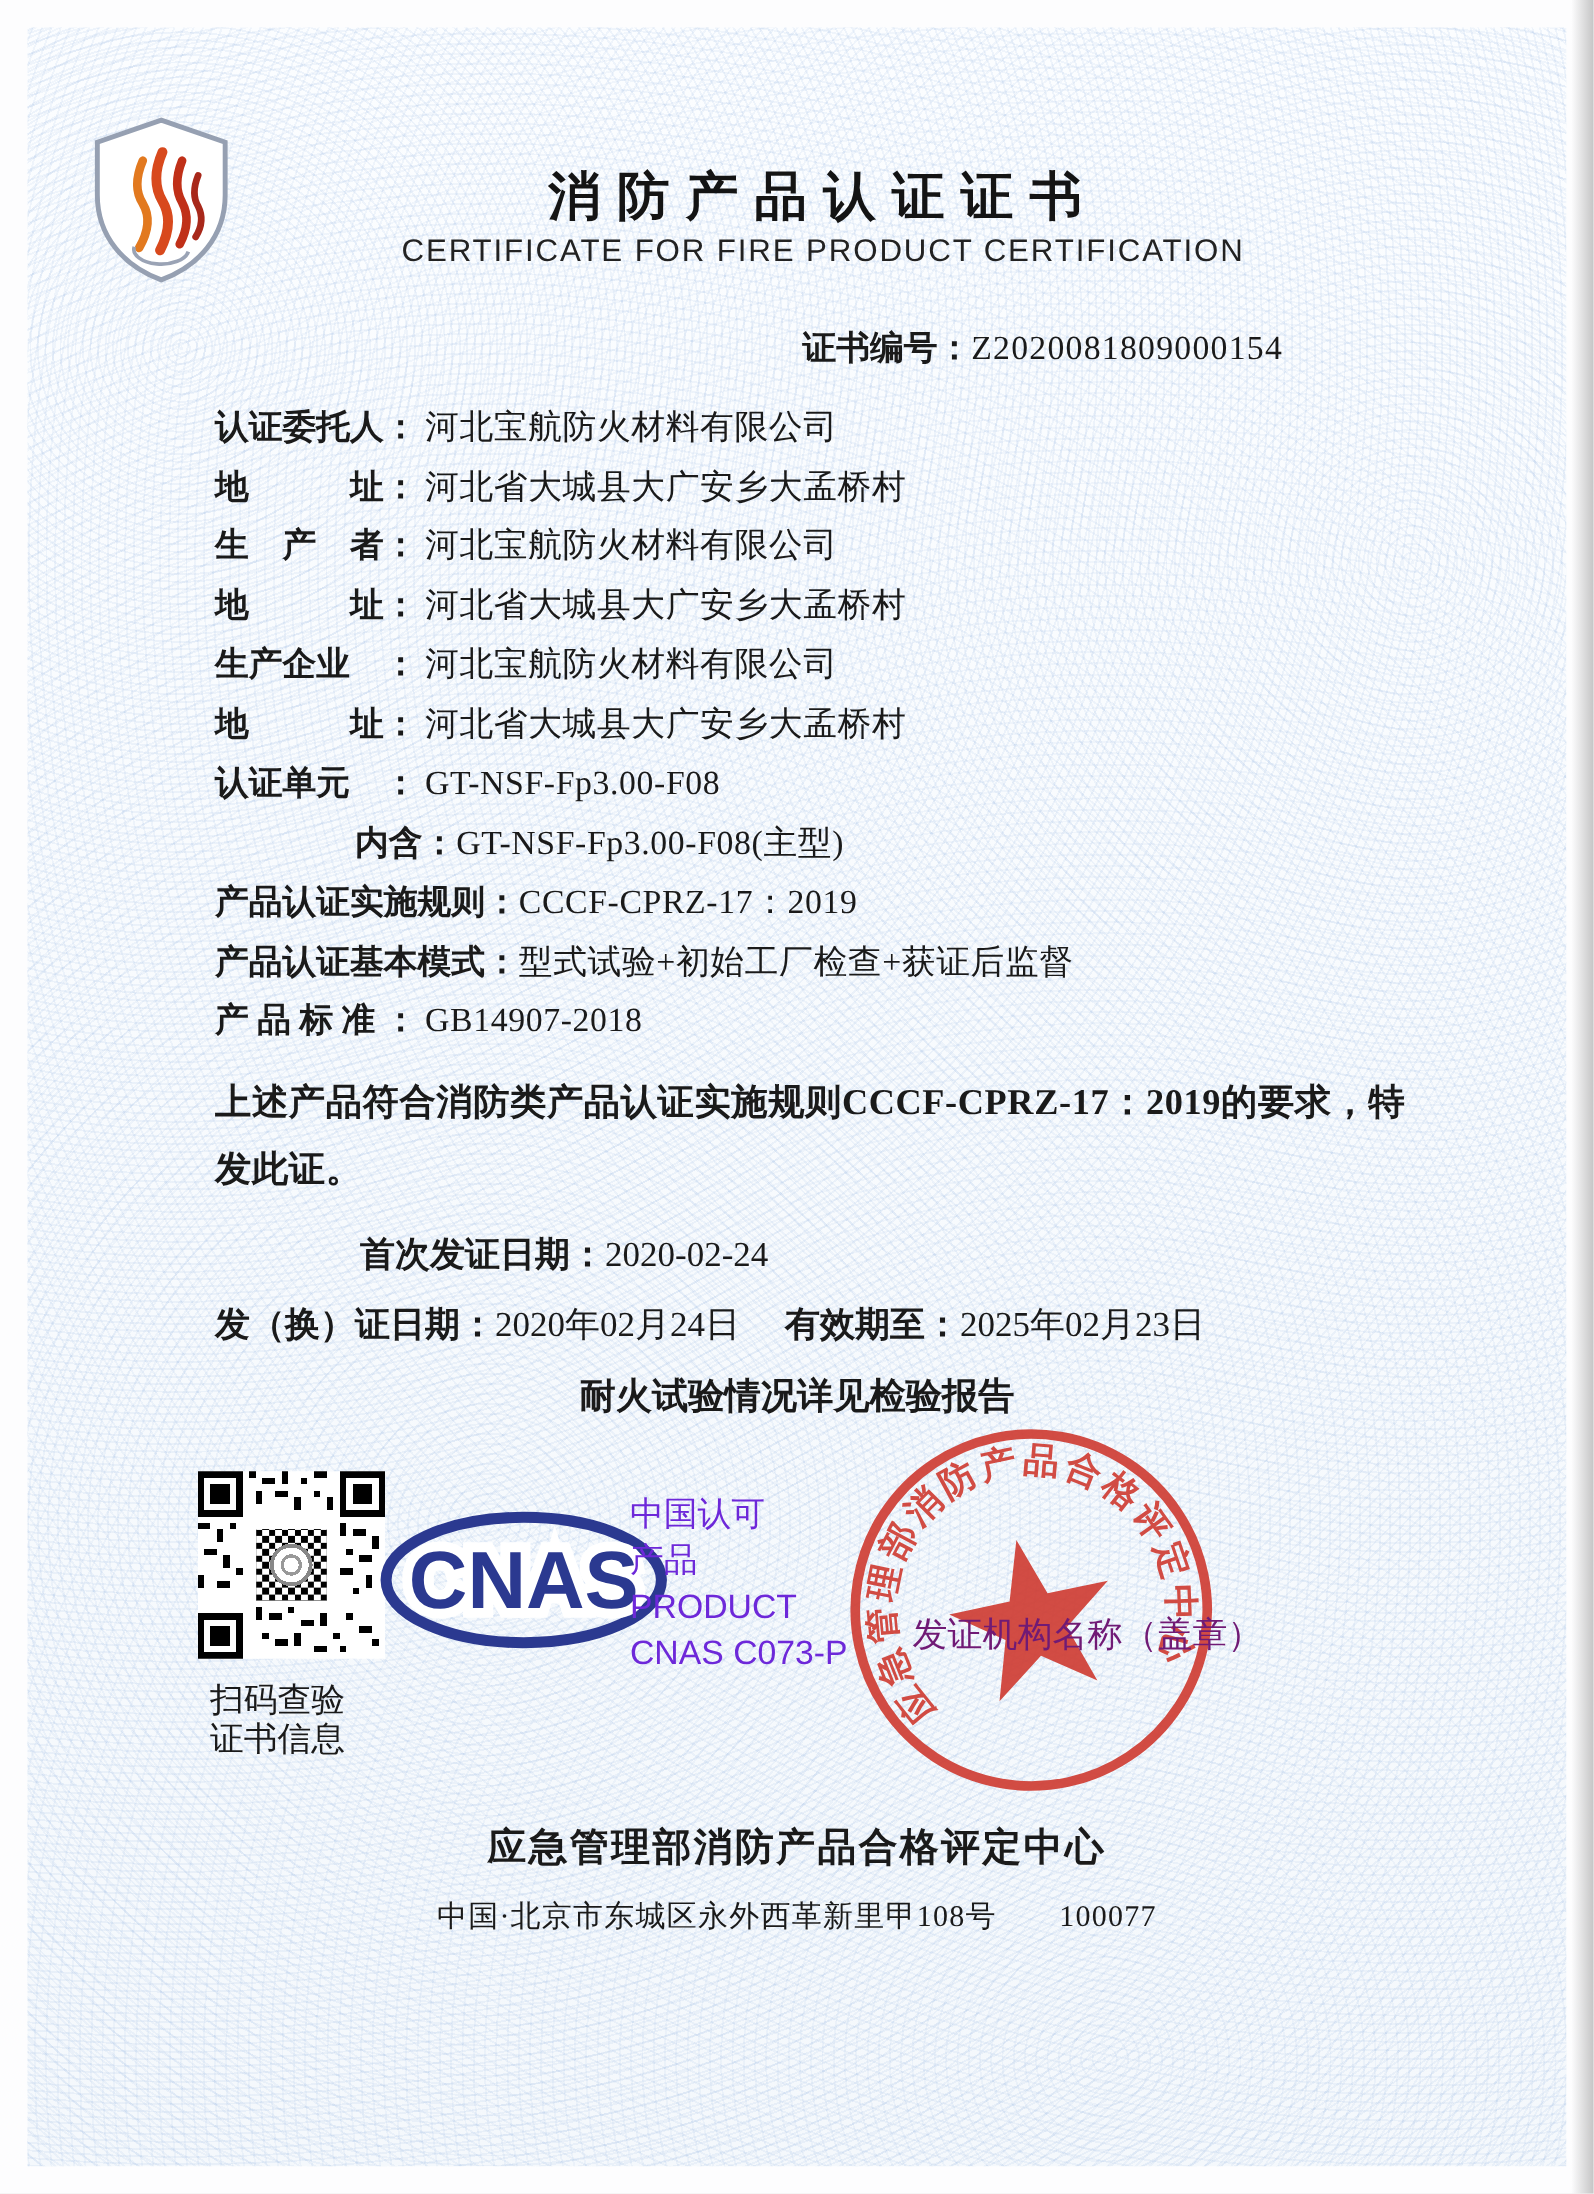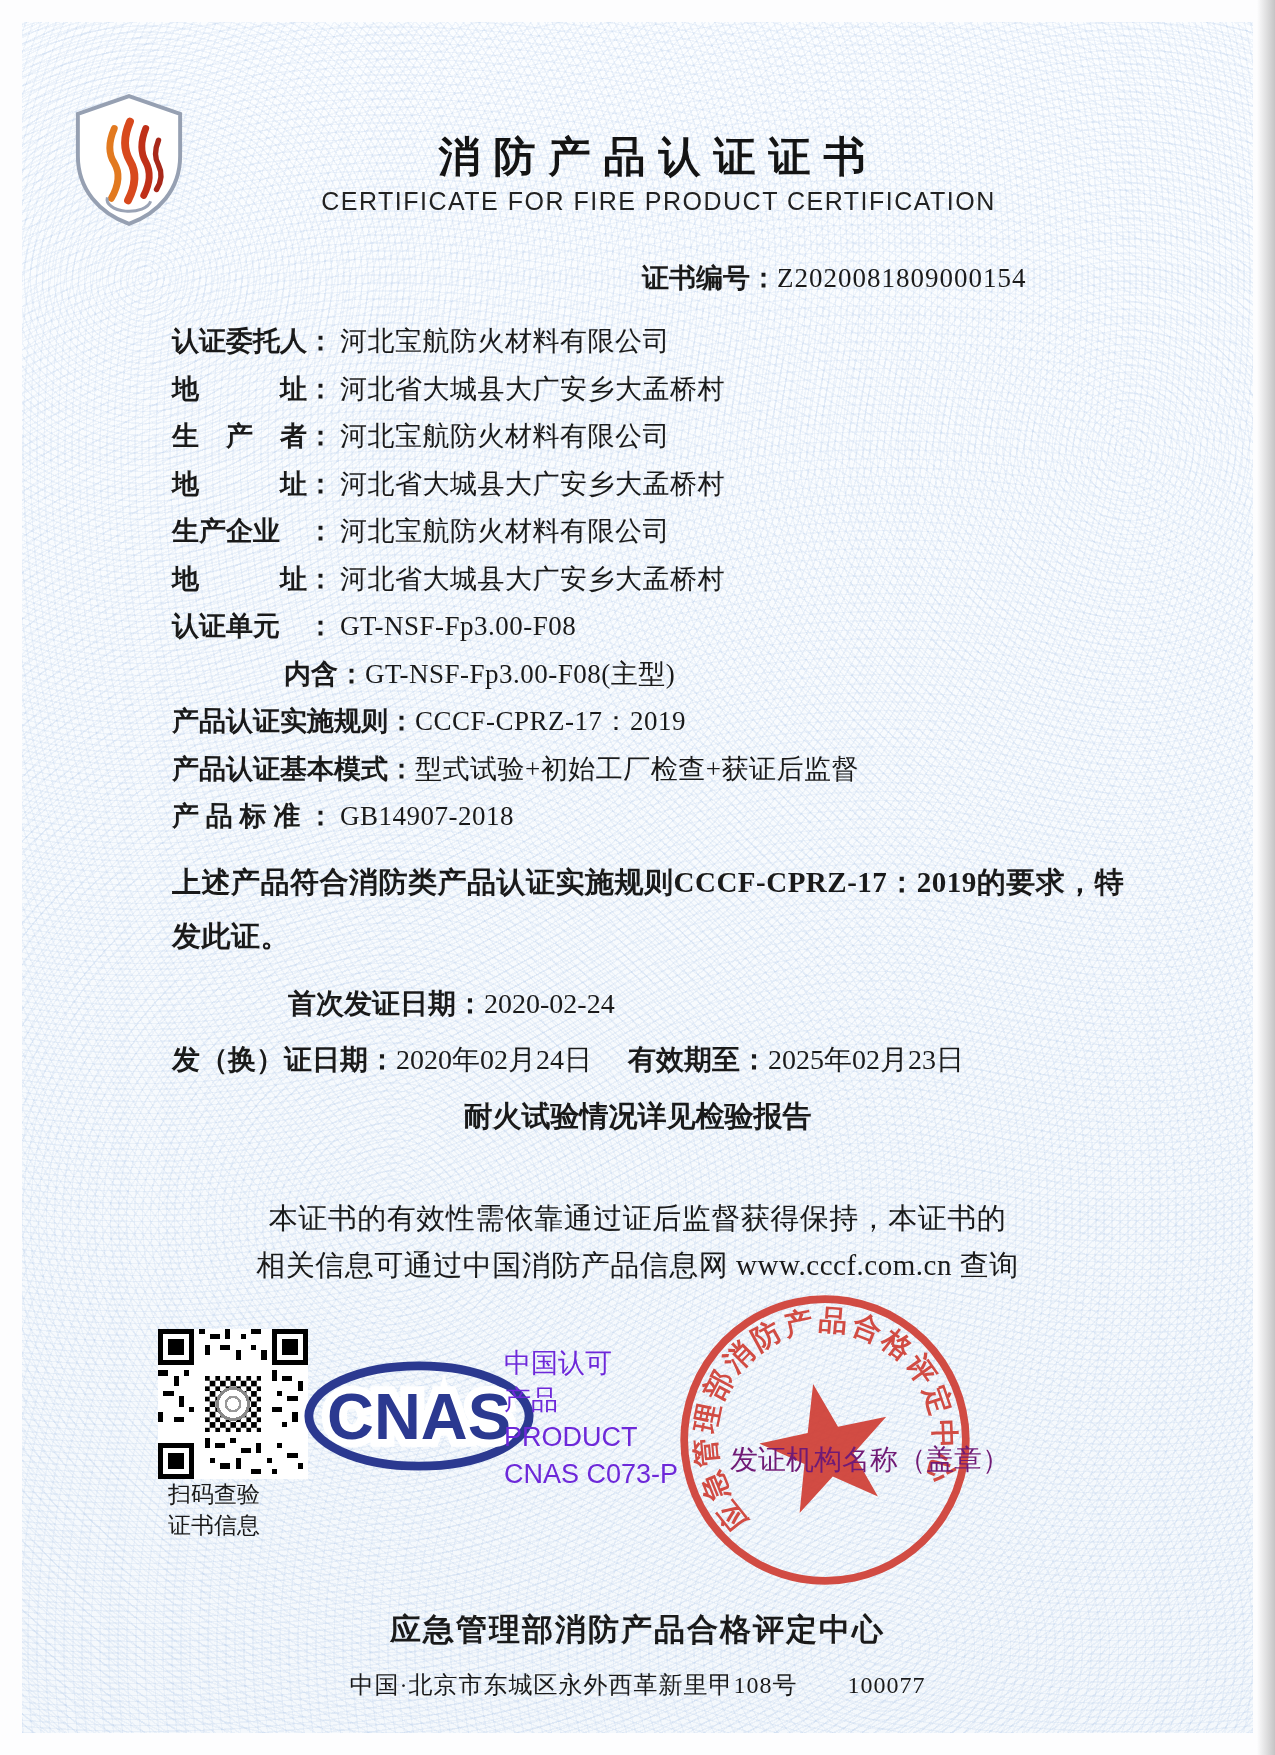--- a/index.html
+++ b/index.html
@@ -55,21 +55,21 @@
   .issue-line { margin-top:18px; font-size:28px; }
   .issue-line .gap { display:inline-block; width:36px; }
   .fire-note { margin-top:18px; text-align:center; font-weight:bold; font-size:29px;
                transform:translateX(-21px); }
 
   .notice { margin-top:58px; text-align:center; font-size:29px; line-height:1.62;
             transform:translateX(-21px); letter-spacing:.5px; }
 
   .bottom { position:relative; height:258px; margin-top:34px; }
   .qr { position:absolute; left:-14px; top:6px; width:150px; height:150px; }
-  .qr-caption { position:absolute; left:-4px; top:156px; font-size:23px; line-height:31px;
+  .qr-caption { position:absolute; left:-4px; top:174px; font-size:27px; line-height:31px;
                 font-family:"Liberation Sans","DejaVu Sans",sans-serif; }
   .cnas { position:absolute; left:128px; top:34px; width:238px; height:118px; }
   .product-block { position:absolute; left:332px; top:22px; font-size:27px; line-height:37px;
                    font-family:"Liberation Sans","DejaVu Sans",sans-serif; color:#6d28d9; }
   .seal { position:absolute; left:488px; top:-48px; width:330px; height:330px;
           transform:rotate(-12deg); opacity:.9; z-index:1; }
   .seal-label { position:absolute; left:558px; top:118px; font-size:28px; z-index:3;
                 color:#701a75; white-space:nowrap; }
 
   .issuer { margin-top:28px; text-align:center; font-weight:bold; font-size:31px;
@@ -123,24 +123,20 @@
     <div class="first-issue">
       <span class="lbl">首次发证日期：</span><span>2020-02-24</span>
     </div>
 
     <div class="issue-line">
       <span class="lbl">发（换）证日期：</span><span>2020年02月24日</span><span class="gap"></span><span class="lbl">有效期至：</span><span>2025年02月23日</span>
     </div>
 
     <div class="fire-note">耐火试验情况详见检验报告</div>
 
-    <div class="notice">
-      <div>本证书的有效性需依靠通过证后监督获得保持，本证书的</div>
-      <div>相关信息可通过中国消防产品信息网 www.cccf.com.cn 查询</div>
-    </div>
 
     <div class="bottom">
       <div class="qr">
         <svg viewBox="0 0 29 29" width="150" height="150" shape-rendering="crispEdges">
           <defs>
             <pattern id="chk" width="2" height="2" patternUnits="userSpaceOnUse">
               <rect width="1" height="1" fill="#000"></rect>
                 <rect x="1" y="1" width="1" height="1" fill="#000"></rect>
             </pattern>
           </defs>

